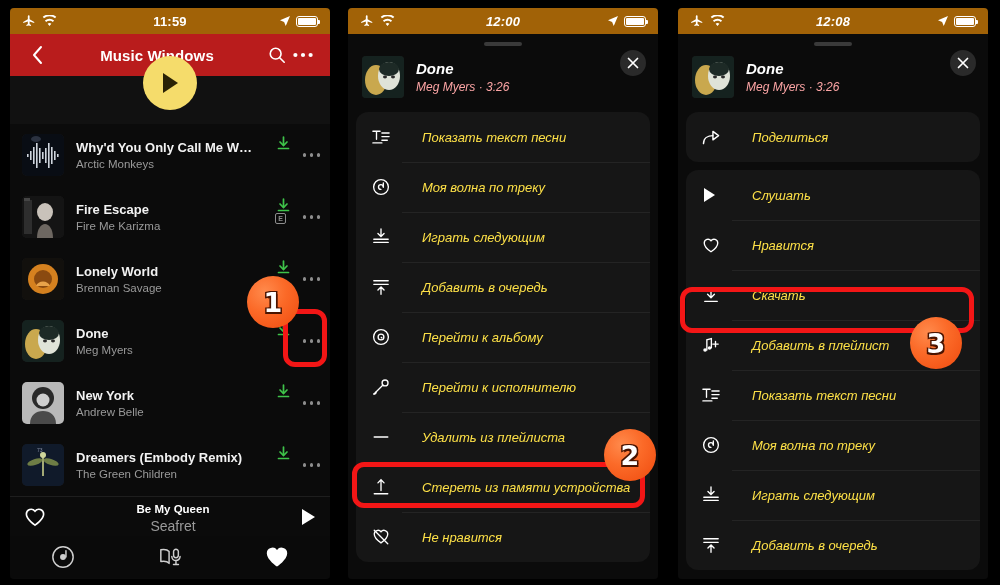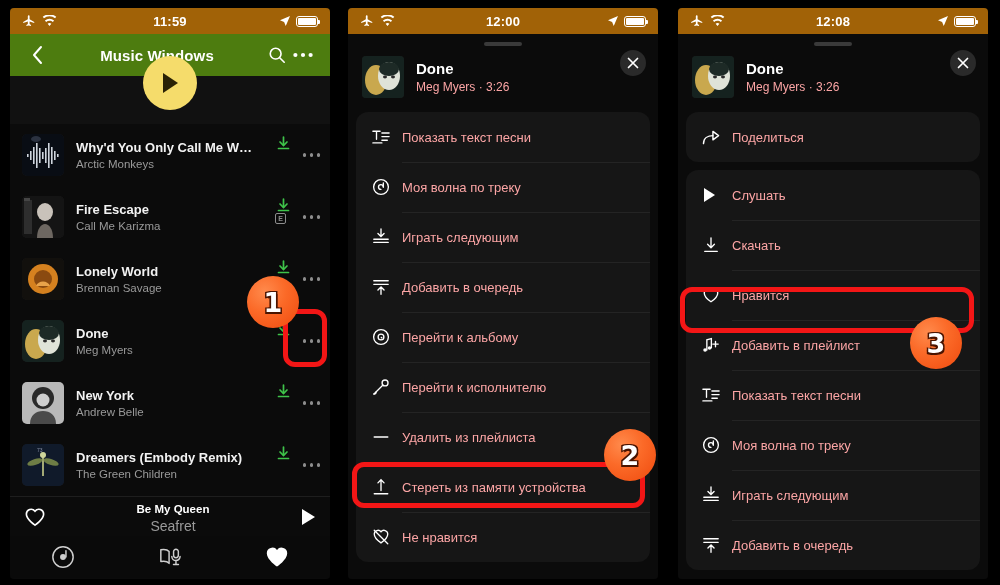--- a/index.html
+++ b/index.html
@@ -16,21 +16,21 @@
     position:relative; height:585px; background:#000;
     overflow:hidden; flex:0 0 auto;
   }
   .phone.p1 { width:340px; }
   .phone.p2 { width:330px; }
   .phone.p3 { width:330px; }
   .screen {
     position:absolute; left:10px; right:10px; top:8px; bottom:6px;
     background:#0b0b0b; border-radius:4px; overflow:hidden;
   }
-  .phone.p2 .screen, .phone.p3 .screen { left:8px; right:12px; }
+  .phone.p2 .screen, .phone.p3 .screen { left:8px; right:12px;font-style:italic; }
 
   
   .statusbar {
     height:26px; display:flex; align-items:center;
     padding:0 12px; background:#a16207; position:relative;
     font-size:12.5px; font-weight:bold; letter-spacing:.2px;
   }
   .sb-left { display:flex; align-items:center; gap:6px; }
   .sb-time {
     position:absolute; left:0; right:0; text-align:center;
@@ -46,21 +46,21 @@
     background:#fff; border-radius:1px;
   }
   .batt::before {
     content:""; position:absolute; right:-3px; top:3.5px;
     width:2px; height:4px; background:#fff; border-radius:0 1px 1px 0;
   }
 
   
   .nav {
     height:42px; display:flex; align-items:center; padding:0 14px;
-    background:#4d7c0f; position:relative; z-index:1;
+    background:#b91c1c; position:relative; z-index:1;
   }
   .nav-title {
     flex:1; text-align:center; font-size:15px; font-weight:bold;
     letter-spacing:.1px;
   }
   .nav .ico { width:26px; display:flex; align-items:center; justify-content:center; }
   .playbtn-wrap {
     position:relative; height:48px; background:#111;
   }
   .playbtn {
@@ -136,21 +136,21 @@
   }
   .mi {
     display:flex; align-items:center; height:50px; padding:0 16px;
     position:relative;
   }
   .mi + .mi::before {
     content:""; position:absolute; left:46px; right:0; top:0;
     height:1px; background:#242424;
   }
   .mi-ico { width:26px; display:flex; align-items:center; justify-content:flex-start; flex:0 0 auto; }
-  .mi-label { font-size:13px; margin-left:4px; color:#fca5a5; }
+  .mi-label { font-size:13px; margin-left:24px; color:#fde047; }
 
   
   .hl {
     position:absolute; border:5px solid #f31616; border-radius:12px;
     z-index:20; pointer-events:none;
   }
   .badge {
     position:absolute; width:52px; height:52px; border-radius:50%;
     background:radial-gradient(circle at 34% 30%, #ff8a4c 0%, #fb6a28 42%, #ef4a0e 100%);
     display:flex; align-items:center; justify-content:center;
@@ -270,21 +270,21 @@
             <svg width="42" height="42" viewBox="0 0 42 42">
                 <rect width="42" height="42" fill="#141414"></rect>
                 <rect x="2" y="4" width="8" height="34" fill="#2e2e2e"></rect>
                 <ellipse cx="23" cy="16" rx="8" ry="9" fill="#c9c2ba"></ellipse>
                 <path d="M15 42c0-9 4-14 8-14s8 5 8 14z" fill="#6d6761"></path>
                 <rect x="2" y="2" width="6" height="3" fill="#454545"></rect>
               </svg>
           </div>
           <div class="tmeta">
             <div class="tname">Fire Escape</div>
-            <div class="tartist">Call Me Karizma</div>
+            <div class="tartist">Fire Me Karizma</div>
           </div>
           <div class="tright">
             <span class="dl">
               <svg width="13" height="14" viewBox="0 0 13 14" fill="none" stroke="#3fc44a" stroke-width="1.7" stroke-linecap="round">
                   <path d="M6.5 1v8"></path>
                   <path d="M3 6l3.5 3.5L10 6"></path>
                   <path d="M1.5 12.5h10"></path>
                 </svg>
             </span>
             <span class="ebadge">E</span>
@@ -673,34 +673,34 @@
           <div class="mi">
             <span class="mi-ico">
               <svg width="15" height="16" viewBox="0 0 15 16" fill="#fff">
                   <path d="M2 1l11 7-11 7z"></path>
                 </svg>
             </span>
             <span class="mi-label">Слушать</span>
           </div>
           <div class="mi">
             <span class="mi-ico">
+              <svg width="18" height="17" viewBox="0 0 20 18" fill="none" stroke="#fff" stroke-width="1.5">
+                  <path d="M10 16S2.5 11 2.5 6.2A4.2 4.2 0 0 1 10 3.7a4.2 4.2 0 0 1 7.5 2.5C17.5 11 10 16 10 16z"></path>
+                </svg>
+            </span>
+            <span class="mi-label">Нравится</span>
+          </div>
+          <div class="mi">
+            <span class="mi-ico">
               <svg width="18" height="18" viewBox="0 0 20 20" fill="none" stroke="#fff" stroke-width="1.5" stroke-linecap="round">
                   <path d="M10 2v11M6.2 9.2L10 13l3.8-3.8"></path>
                   <path d="M3 17h14"></path>
                 </svg>
             </span>
             <span class="mi-label">Скачать</span>
-          </div>
-          <div class="mi">
-            <span class="mi-ico">
-              <svg width="18" height="17" viewBox="0 0 20 18" fill="none" stroke="#fff" stroke-width="1.5">
-                  <path d="M10 16S2.5 11 2.5 6.2A4.2 4.2 0 0 1 10 3.7a4.2 4.2 0 0 1 7.5 2.5C17.5 11 10 16 10 16z"></path>
-                </svg>
-            </span>
-            <span class="mi-label">Нравится</span>
           </div>
           <div class="mi">
             <span class="mi-ico">
               <svg width="18" height="18" viewBox="0 0 20 20" fill="none" stroke="#fff" stroke-width="1.5" stroke-linecap="round">
                   <path d="M5.4 15.5V4.2l5-1.2v10"></path>
                   <circle cx="3.4" cy="15.6" r="2" fill="#fff" stroke="none"></circle>
                   <circle cx="8.4" cy="13.4" r="2" fill="#fff" stroke="none"></circle>
                   <path d="M15 6v6M12 9h6"></path>
                 </svg>
             </span>

